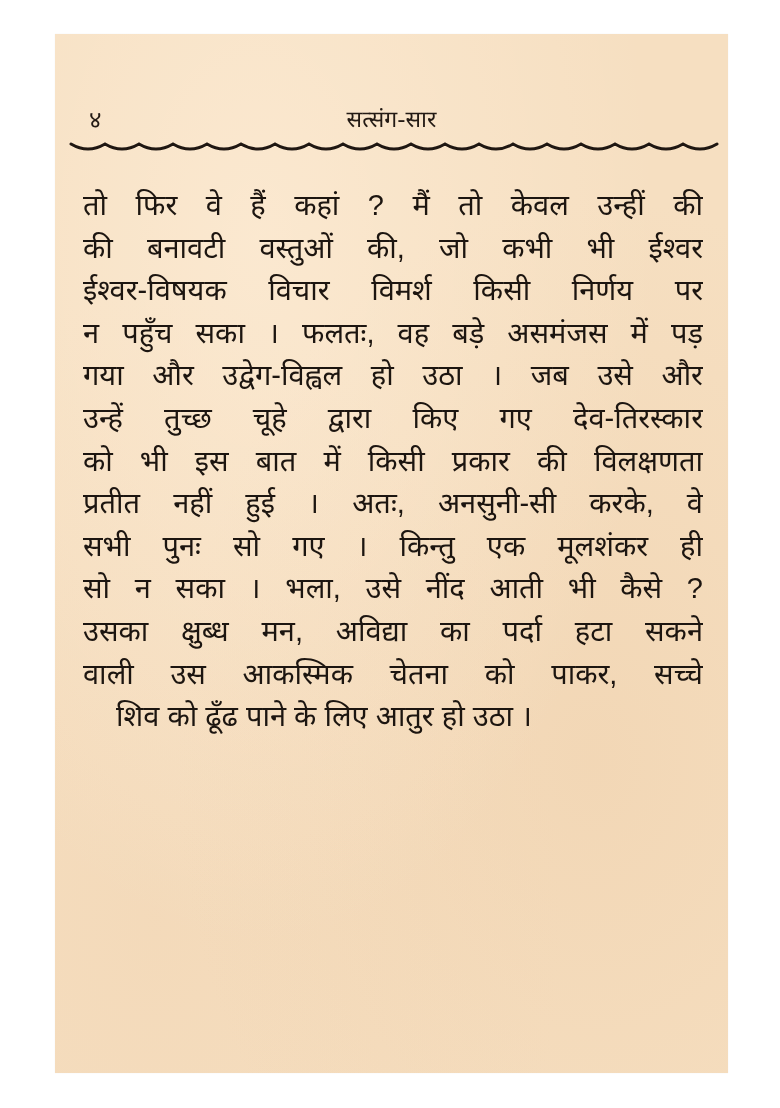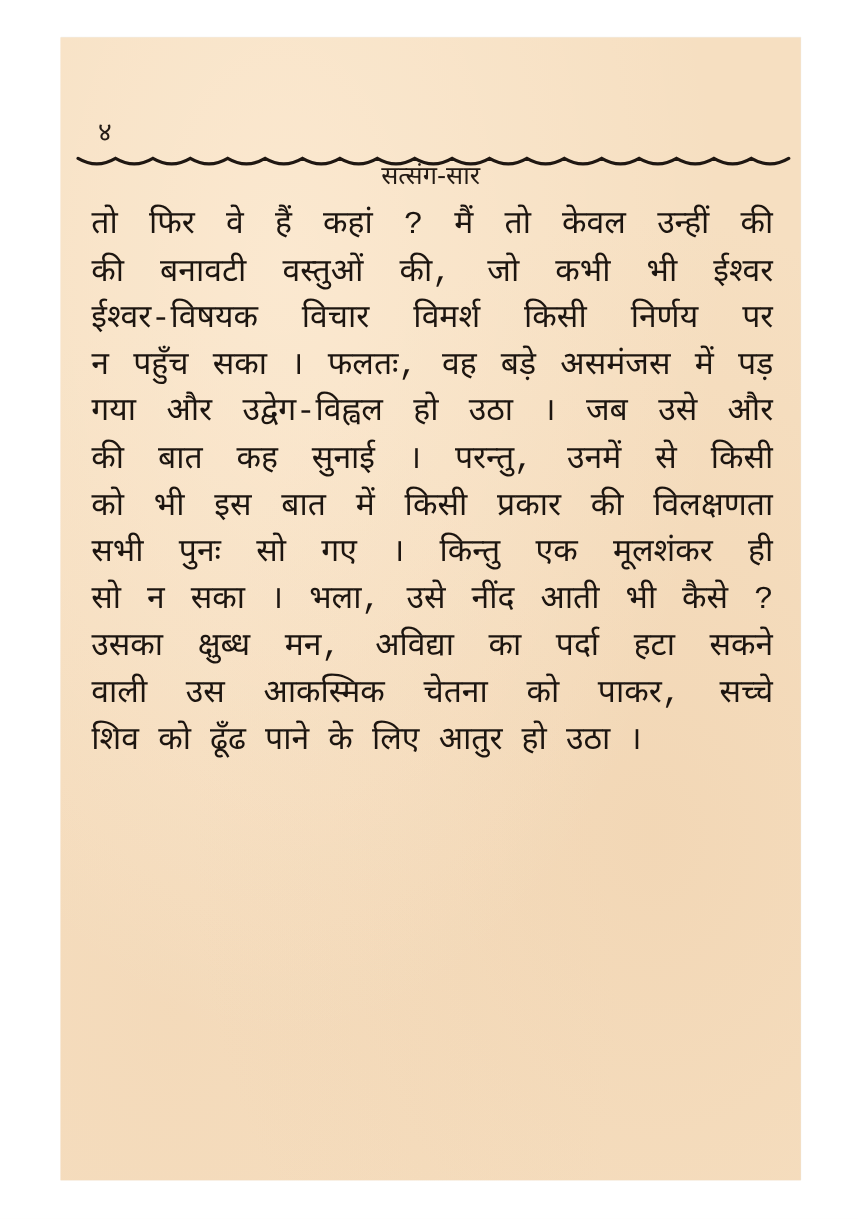--- a/index.html
+++ b/index.html
@@ -40,51 +40,51 @@
     }
     .running-title {
       position: absolute;
       left: 0;
       width: 100%;
       top: 0;
       text-align: center;
       font-family: "DejaVu Sans", sans-serif;
       font-size: 23px;
       color: #231a14;
-      margin-top: 40px;
     }
     .scallop-rule {
       position: absolute;
       left: 14px;
       top: 104px;
       width: 652px;
       height: 18px;
     }
     .body-text {
       position: absolute;
       left: 28px;
       top: 150px;
       width: 620px;
-      font-family: Liberation Mono, monospace;
+      font-family: Liberation Sans, sans-serif;
       font-size: 29px;
       color: #1c1510;
     }
     .line {
       height: 42.6px;
       line-height: 42.6px;
       white-space: nowrap;
       text-align: justify;
       text-align-last: justify;
       overflow: hidden;
     }
     .line.indent {
       padding-left: 94px;
     }
     .line.last-short {
       text-align-last: left;
+      margin-left: 33px;
     }
   </style>
 </head>
 <body>
 
 <div class="page">
 
   <div class="running-head">
     <span class="page-number">४</span>
     <span class="running-title">सत्संग-सार</span>
@@ -93,22 +93,23 @@
   <svg class="scallop-rule" viewBox="0 0 652 18" preserveAspectRatio="none">
     <path d="M 2 6 Q 19 16 36 6 Q 53 16 70 6 Q 87 16 104 6 Q 121 16 138 6 Q 155 16 172 6 Q 189 16 206 6 Q 223 16 240 6 Q 257 16 274 6 Q 291 16 308 6 Q 325 16 342 6 Q 359 16 376 6 Q 393 16 410 6 Q 427 16 444 6 Q 461 16 478 6 Q 495 16 512 6 Q 529 16 546 6 Q 563 16 580 6 Q 597 16 614 6 Q 631 16 648 6" fill="none" stroke="#1f1712" stroke-width="3" stroke-linecap="round"></path>
   </svg>
 
   <div class="body-text">
     <div class="line">तो फिर वे हैं कहां ? मैं तो केवल उन्हीं की</div>
     <div class="line">की बनावटी वस्तुओं की, जो कभी भी ईश्वर</div>
     <div class="line">ईश्वर-विषयक विचार विमर्श किसी निर्णय पर</div>
     <div class="line">न पहुँच सका । फलतः, वह बड़े असमंजस में पड़</div>
     <div class="line">गया और उद्वेग-विह्वल हो उठा । जब उसे और</div>
-    <div class="line">की बात कह सुनाई । परन्तु, उनमें से किसी</div>
+    <div class="line">उन्हें तुच्छ चूहे द्वारा किए गए देव-तिरस्कार</div>
     <div class="line">को भी इस बात में किसी प्रकार की विलक्षणता</div>
+    <div class="line">प्रतीत नहीं हुई । अतः, अनसुनी-सी करके, वे</div>
     <div class="line">सभी पुनः सो गए । किन्तु एक मूलशंकर ही</div>
     <div class="line">सो न सका । भला, उसे नींद आती भी कैसे ?</div>
     <div class="line">उसका क्षुब्ध मन, अविद्या का पर्दा हटा सकने</div>
     <div class="line">वाली उस आकस्मिक चेतना को पाकर, सच्चे</div>
     <div class="line last-short">शिव को ढूँढ पाने के लिए आतुर हो उठा ।</div>
   </div>
 
 </div>
 
 </body></html>

